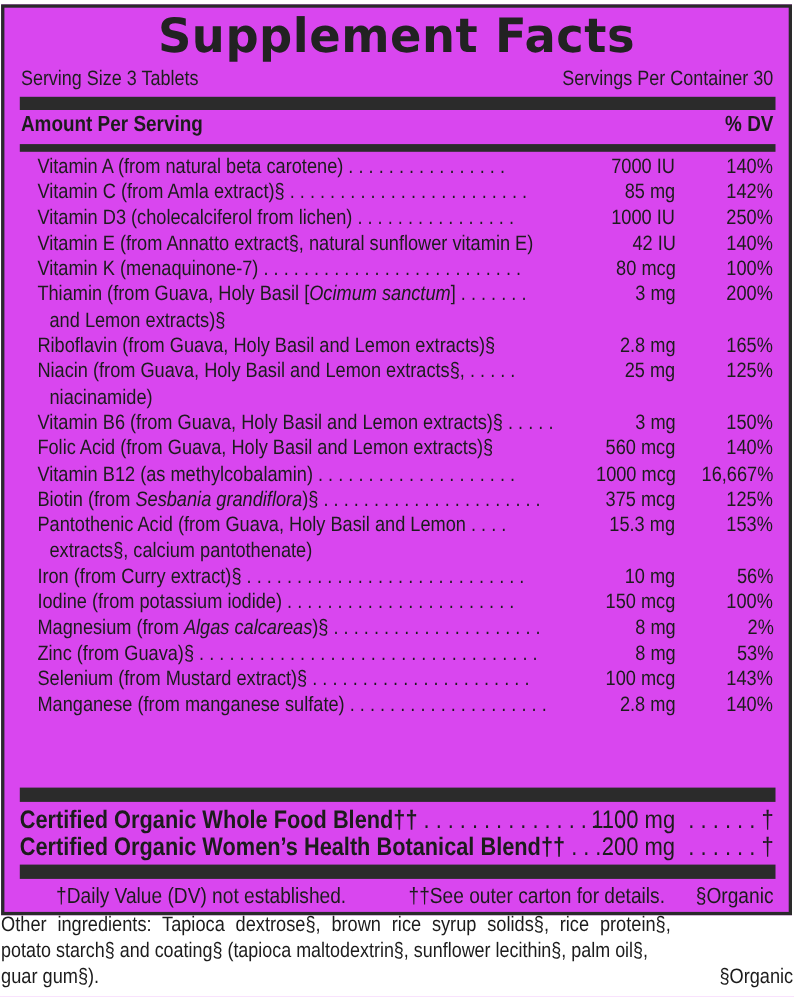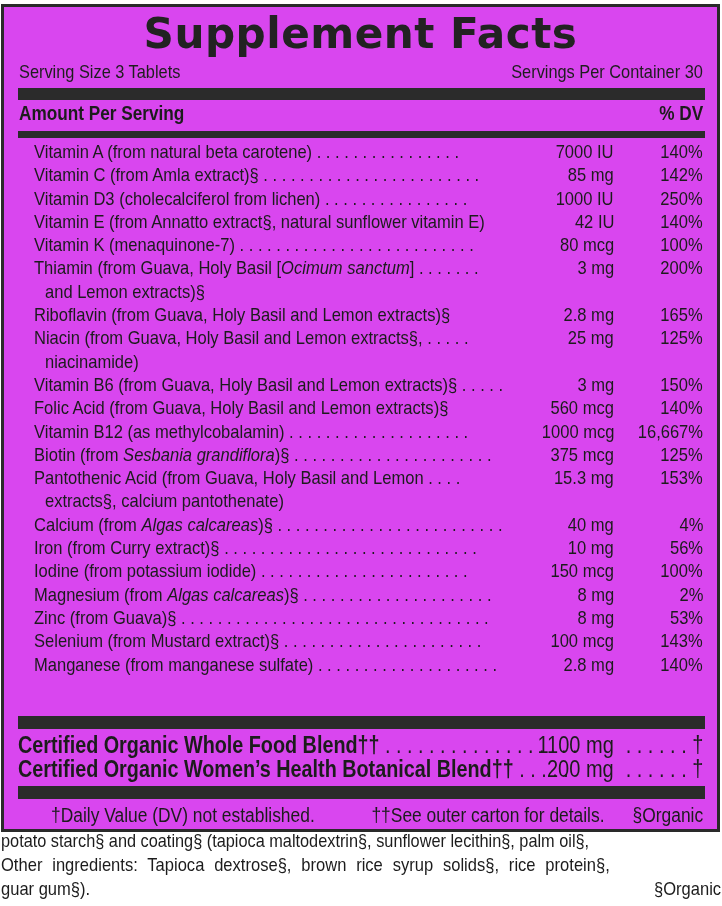--- a/index.html
+++ b/index.html
@@ -189,25 +189,20 @@
       </div>
       <div class="row">
         <span class="name">Pantothenic Acid (from Guava, Holy Basil and Lemon  . . . .</span>
         <span class="amount">15.3 mg</span>
         <span class="dv">153%</span>
       </div>
       <div class="row cont">
         <span class="cont-text">extracts§, calcium pantothenate)</span>
       </div>
       <div class="row">
-        <span class="name"><span>Calcium (from </span><i>Algas calcareas</i><span>)§ . . . . . . . . . . . . . . . . . . . . . . . . .</span></span>
-        <span class="amount">40 mg</span>
-        <span class="dv">4%</span>
-      </div>
-      <div class="row">
         <span class="name">Iron (from Curry extract)§  . . . . . . . . . . . . . . . . . . . . . . . . . . . .</span>
         <span class="amount">10 mg</span>
         <span class="dv">56%</span>
       </div>
       <div class="row">
         <span class="name">Iodine (from potassium iodide) . . . . . . . . . . . . . . . . . . . . . . .</span>
         <span class="amount">150 mcg</span>
         <span class="dv">100%</span>
       </div>
       <div class="row">
@@ -251,22 +246,22 @@
 
   <div class="footnote">
     <span class="fn1">†Daily Value (DV) not established.</span>
     <span class="fn2">††See outer carton for details.</span>
     <span class="fn3">§Organic</span>
   </div>
 </div>
 
 <div class="other">
   <div class="line">
+    <span class="t" style="transform: scaleX(0.871); word-spacing: 6px;">Other ingredients: Tapioca dextrose§, brown rice syrup solids§, rice protein§,</span>
+  </div>
+  <div class="line">
     <span class="t" style="transform: scaleX(0.858);">potato starch§ and coating§ (tapioca maltodextrin§, sunflower lecithin§, palm oil§,</span>
-  </div>
-  <div class="line">
-    <span class="t" style="transform: scaleX(0.871); word-spacing: 6px;">Other ingredients: Tapioca dextrose§, brown rice syrup solids§, rice protein§,</span>
   </div>
   <div class="line">
     <span class="t" style="transform: scaleX(0.87);">guar gum§).</span>
     <span class="r">§Organic</span>
   </div>
 </div>
 
 </body></html>

